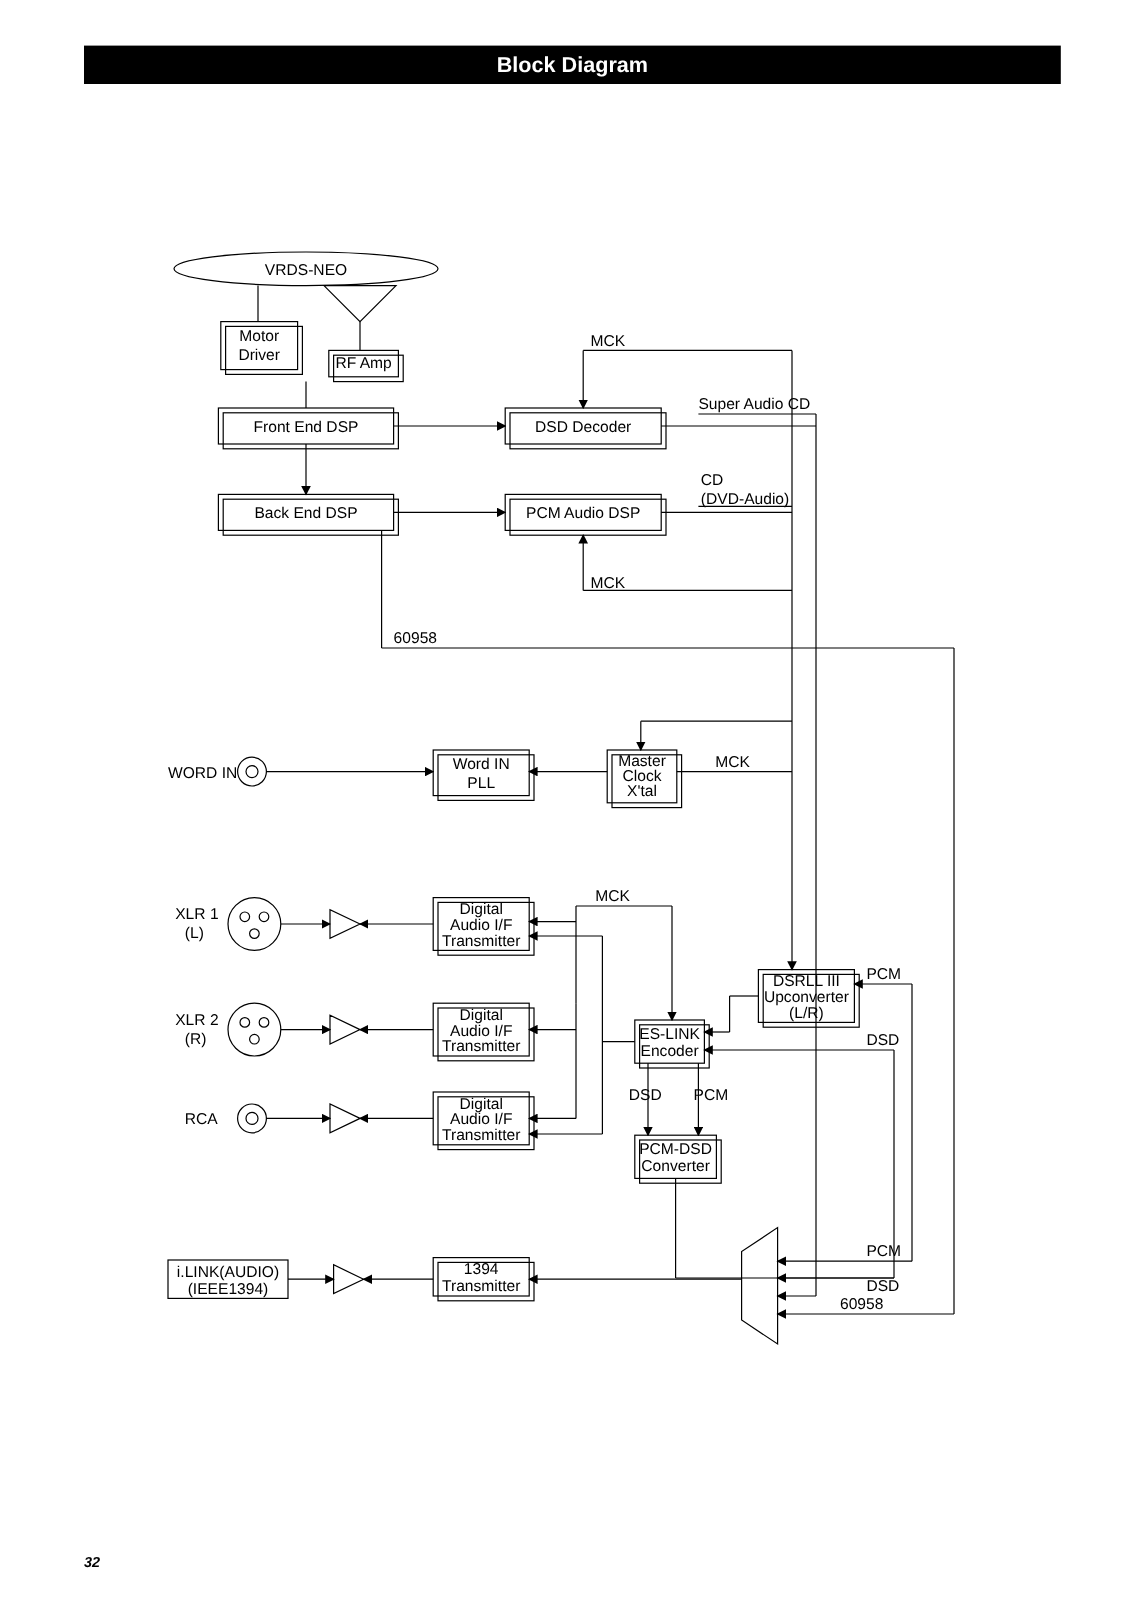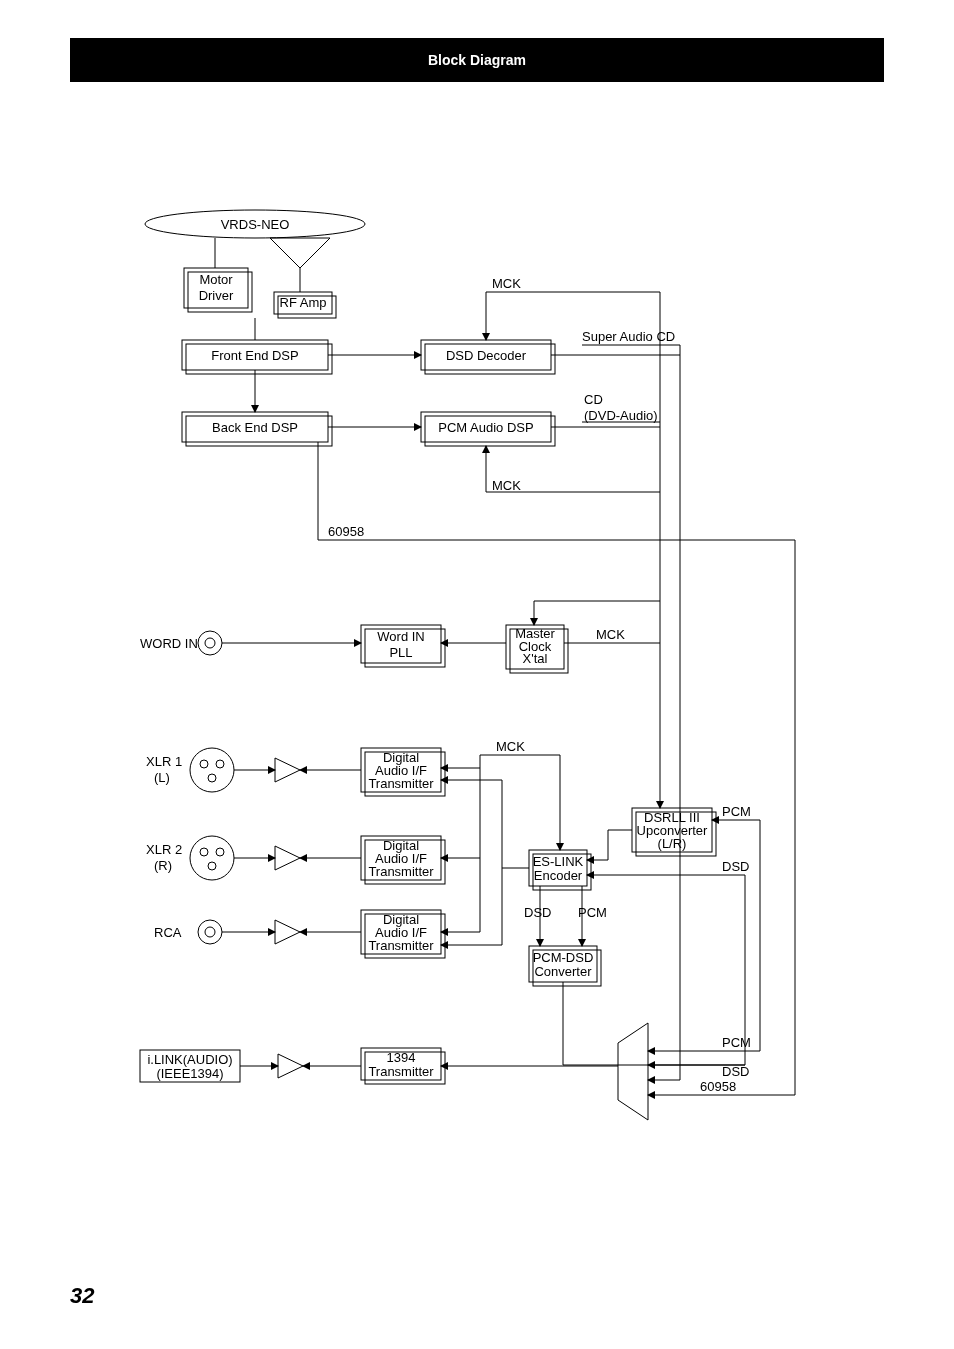--- a/index.html
+++ b/index.html
@@ -1,18 +1,18 @@
 <!DOCTYPE html>
 <html><head>
 <meta charset="utf-8">
 <style>
   body{margin:0;padding:0;font-family:Arial,Helvetica,sans-serif;background:#fff}
   .page{width:954px;height:1349px;position:relative;background:#fff}
-  .header-bar{position:absolute;left:70px;top:38px;right:70px;height:44px;background:#000;color:#fff;font-weight:bold;font-size:14px;display:flex;align-items:center;justify-content:center}
-  .pagenum{position:absolute;left:70px;bottom:40px;font-weight:bold;font-style:italic;font-size:22px}
+  .header-bar{position:absolute;left:70px;top:38px;right:70px;height:32px;background:#000;color:#fff;font-weight:bold;font-size:18px;display:flex;align-items:center;justify-content:center}
+  .pagenum{position:absolute;left:70px;bottom:40px;font-weight:bold;font-style:italic;font-size:12px}
   svg text{font-family:Arial,Helvetica,sans-serif;font-size:13px;fill:#000}
   .wire{stroke:#000;stroke-width:1;fill:none}
   .arrowhead{fill:#000}
 </style>
 </head>
 <body>
 
 <div class="page">
   <div class="header-bar">Block Diagram</div>
   <div class="pagenum">32</div>

